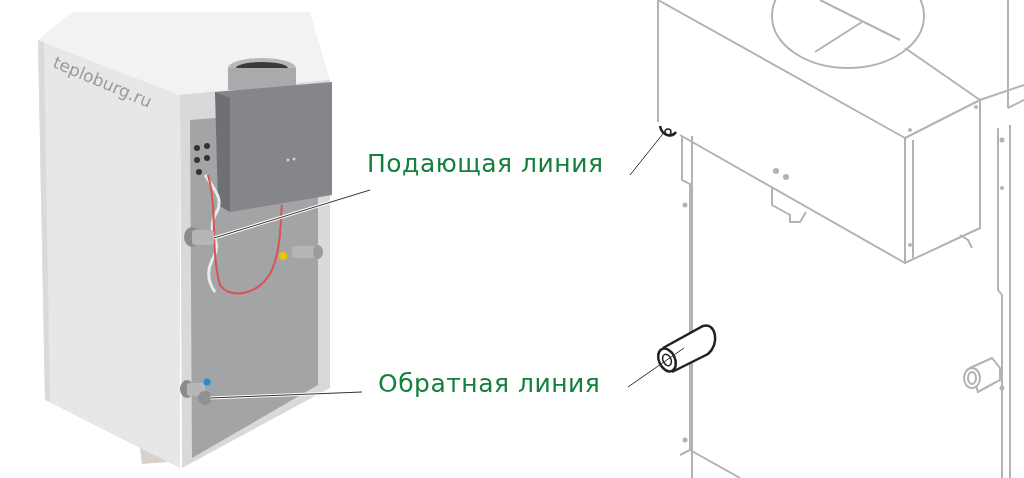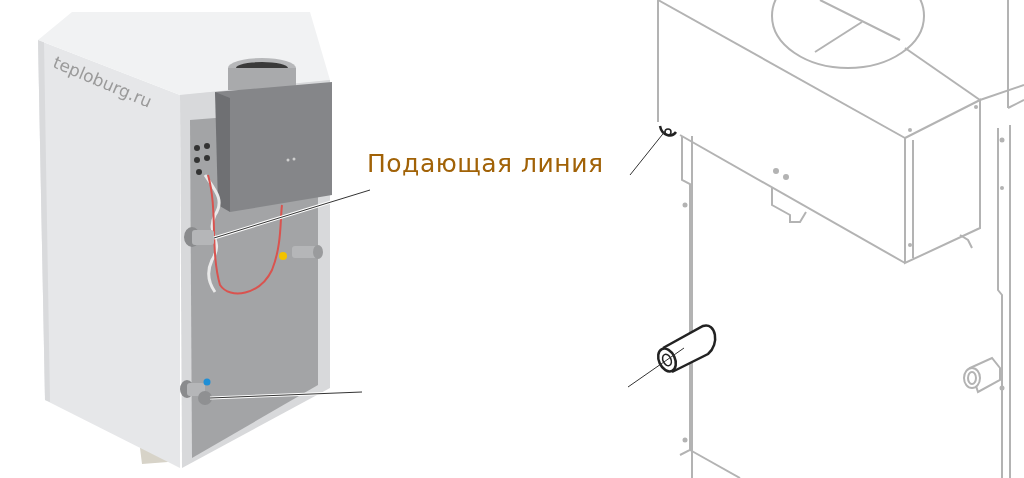--- a/index.html
+++ b/index.html
@@ -1,20 +1,20 @@
 <!DOCTYPE html>
 <html><head>
 <meta charset="utf-8">
 <style>
   html, body { margin: 0; padding: 0; background: #ffffff; }
   body { width: 1024px; height: 478px; position: relative; overflow: hidden;
          font-family: "DejaVu Sans", sans-serif; }
   .canvas { position: absolute; left: 0; top: 0; width: 1024px; height: 478px; }
   .label { position: absolute; font-family: "DejaVu Sans", sans-serif;
-           font-size: 25px; color: #a16207; letter-spacing: 0.5px; white-space: nowrap; }
+           font-size: 25px; color: #15803d; letter-spacing: 0.5px; white-space: nowrap; }
   .watermark { position: absolute; font-family: "DejaVu Sans", sans-serif;
                font-size: 17px; color: #9a9a9a; transform-origin: left top; white-space: nowrap; }
   svg { position: absolute; left: 0; top: 0; }
 </style>
 </head>
 <body>
 
 <div class="canvas">
 
   <svg width="1024" height="478" viewBox="0 0 1024 478">
@@ -128,13 +128,14 @@
       <ellipse cx="972" cy="378" rx="4" ry="6"></ellipse>
     </g>
 
     <line x1="630" y1="175" x2="666" y2="130" stroke="#333333" stroke-width="1"></line>
     <line x1="628" y1="387" x2="684" y2="348" stroke="#333333" stroke-width="1"></line>
   </svg>
 
   <div class="watermark" style="left:58px; top:52px; transform: rotate(23deg);">teploburg.ru</div>
 
   <div class="label" style="left:367px; top:149px;">Подающая линия</div>
+  <div class="label" style="left:378px; top:369px;">Обратная линия</div>
 </div>
 
 </body></html>

